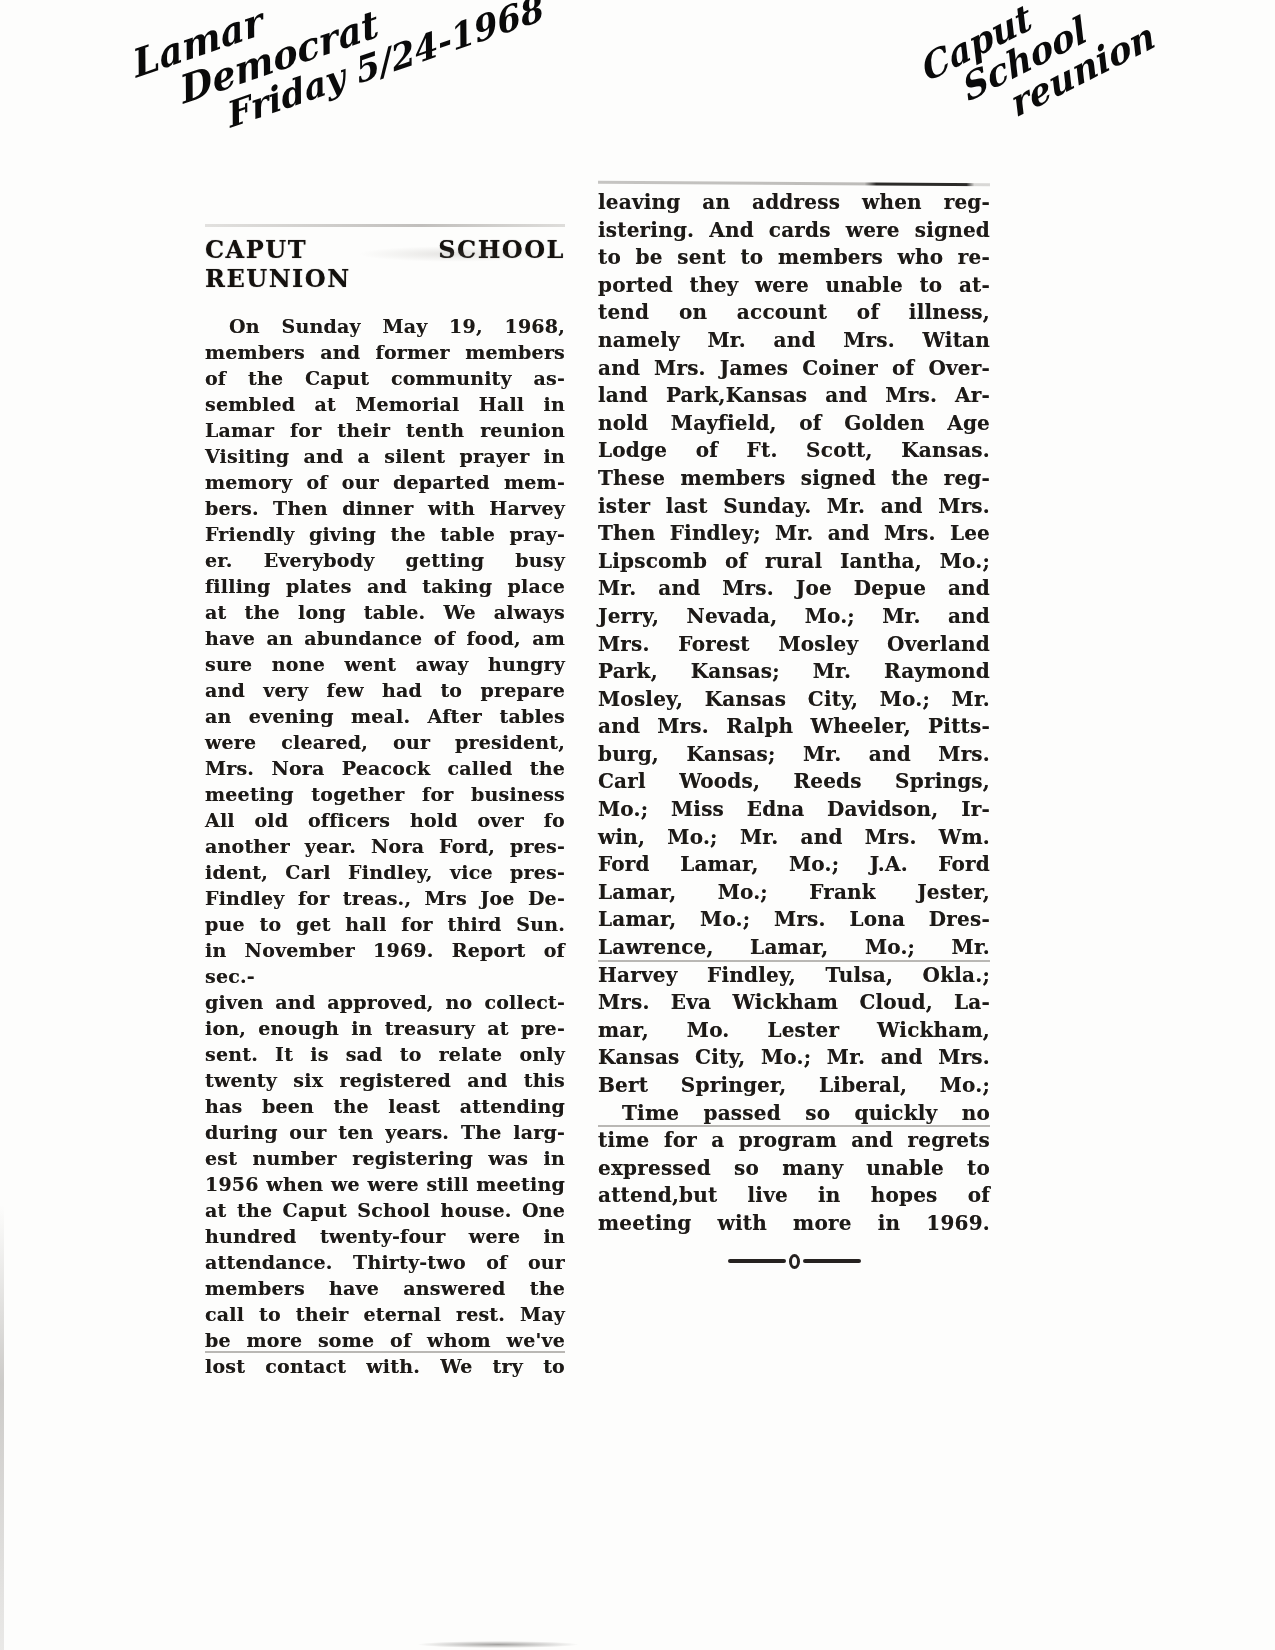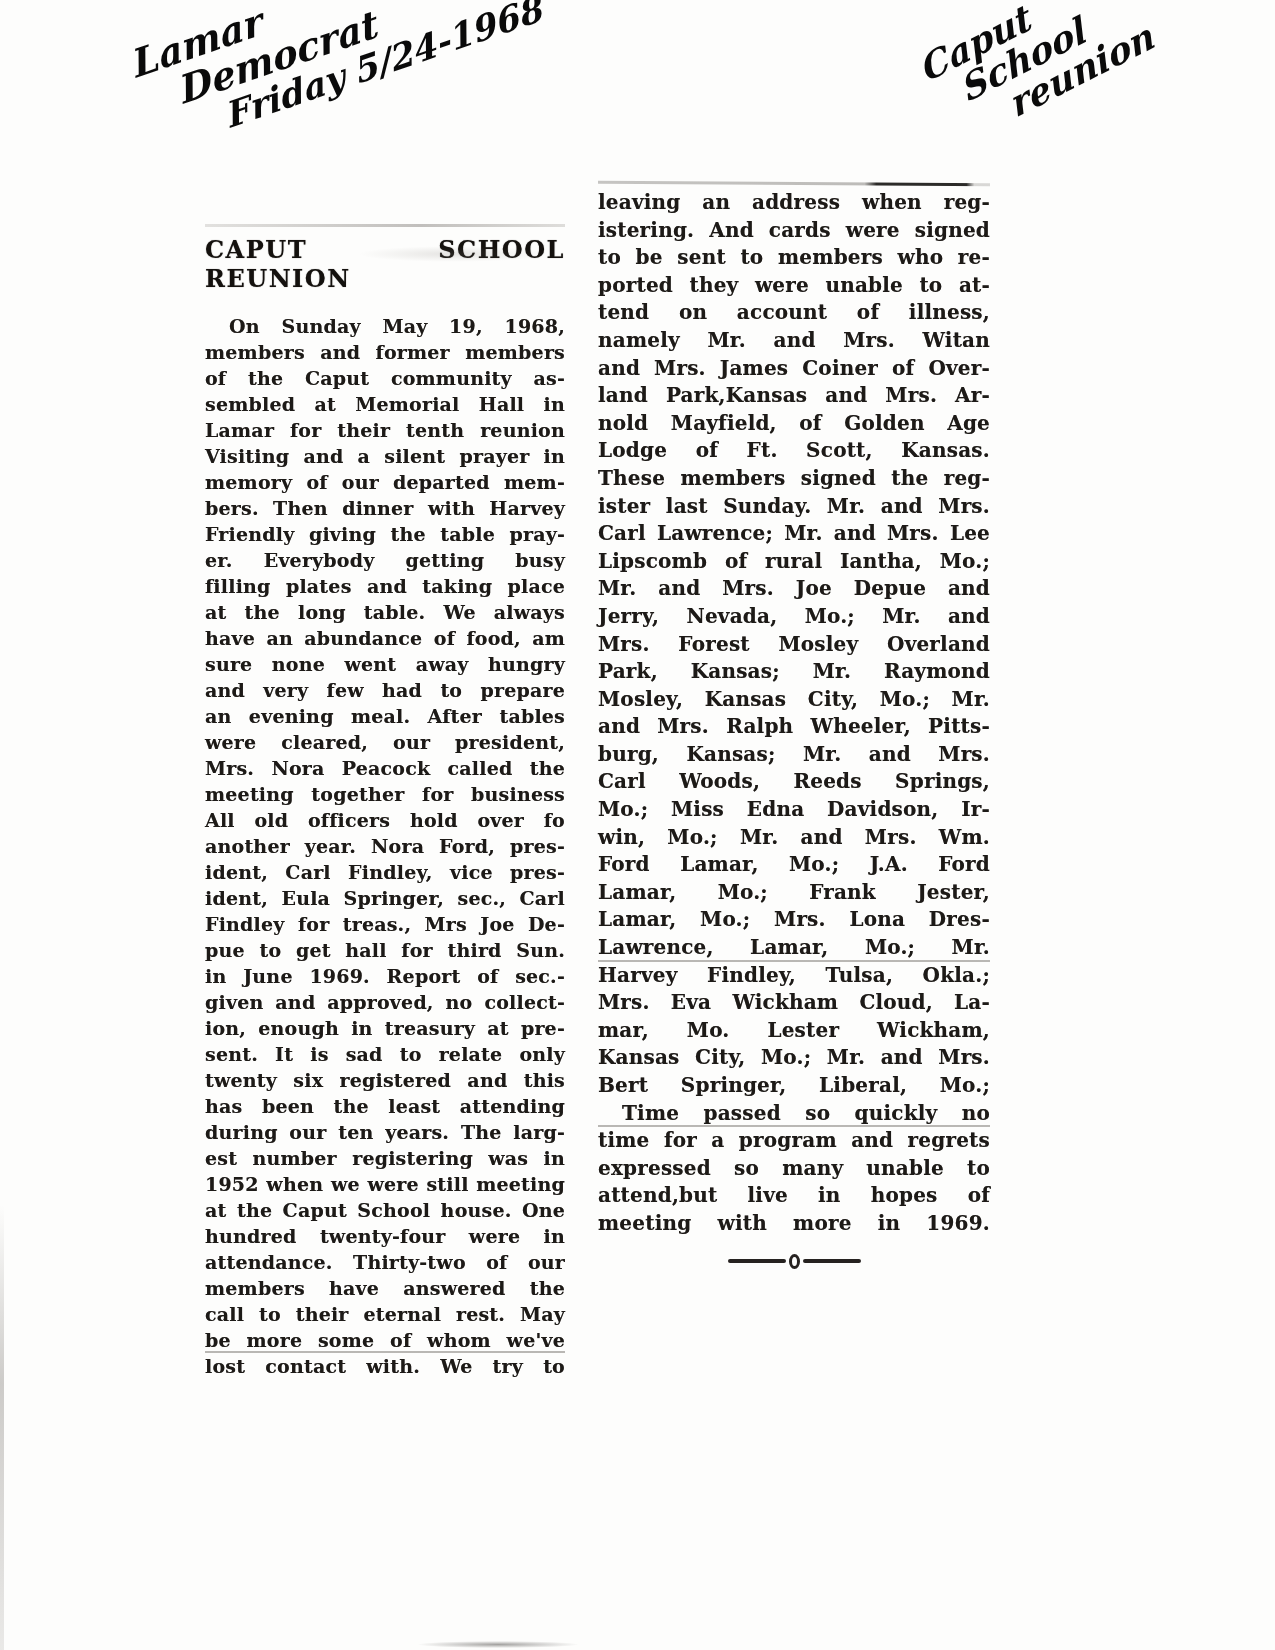--- a/index.html
+++ b/index.html
@@ -163,32 +163,31 @@
         <div class="line">have an abundance of food, am</div>
         <div class="line">sure none went away hungry</div>
         <div class="line">and very few had to prepare</div>
         <div class="line">an evening meal. After tables</div>
         <div class="line">were cleared, our president,</div>
         <div class="line">Mrs. Nora Peacock called the</div>
         <div class="line">meeting together for business</div>
         <div class="line">All old officers hold over fo</div>
         <div class="line">another year. Nora Ford, pres-</div>
         <div class="line">ident, Carl Findley, vice pres-</div>
-        <div class="line">ident, Eula Springer, sec., Carl</div>
         <div class="line">Findley for treas., Mrs Joe De-</div>
         <div class="line">pue to get hall for third Sun.</div>
-        <div class="line">in June 1969. Report of sec.-</div>
+        <div class="line">in November 1969. Report of sec.-</div>
         <div class="line">given and approved, no collect-</div>
         <div class="line">ion, enough in treasury at pre-</div>
         <div class="line">sent. It is sad to relate only</div>
         <div class="line">twenty six registered and this</div>
         <div class="line">has been the least attending</div>
         <div class="line">during our ten years. The larg-</div>
         <div class="line">est number registering was in</div>
-        <div class="line">1952 when we were still meeting</div>
+        <div class="line">1956 when we were still meeting</div>
         <div class="line">at the Caput School house. One</div>
         <div class="line">hundred twenty-four were in</div>
         <div class="line">attendance. Thirty-two of our</div>
         <div class="line">members have answered the</div>
         <div class="line">call to their eternal rest. May</div>
         <div class="line scratch">be more some of whom we've</div>
         <div class="line">lost contact with. We try to</div>
       </div>
   </div>
 
@@ -200,21 +199,21 @@
         <div class="line">to be sent to members who re-</div>
         <div class="line">ported they were unable to at-</div>
         <div class="line">tend on account of illness,</div>
         <div class="line">namely Mr. and Mrs. Witan</div>
         <div class="line">and Mrs. James Coiner of Over-</div>
         <div class="line">land Park,Kansas and Mrs. Ar-</div>
         <div class="line">nold Mayfield, of Golden Age</div>
         <div class="line">Lodge of Ft. Scott, Kansas.</div>
         <div class="line">These members signed the reg-</div>
         <div class="line">ister last Sunday. Mr. and Mrs.</div>
-        <div class="line">Carl Lawrence; Mr. and Mrs. Lee</div>
+        <div class="line">Then Findley; Mr. and Mrs. Lee</div>
         <div class="line">Lipscomb of rural Iantha, Mo.;</div>
         <div class="line">Mr. and Mrs. Joe Depue and</div>
         <div class="line">Jerry, Nevada, Mo.; Mr. and</div>
         <div class="line">Mrs. Forest Mosley Overland</div>
         <div class="line">Park, Kansas; Mr. Raymond</div>
         <div class="line">Mosley, Kansas City, Mo.; Mr.</div>
         <div class="line">and Mrs. Ralph Wheeler, Pitts-</div>
         <div class="line">burg, Kansas; Mr. and Mrs.</div>
         <div class="line">Carl Woods, Reeds Springs,</div>
         <div class="line">Mo.; Miss Edna Davidson, Ir-</div>

